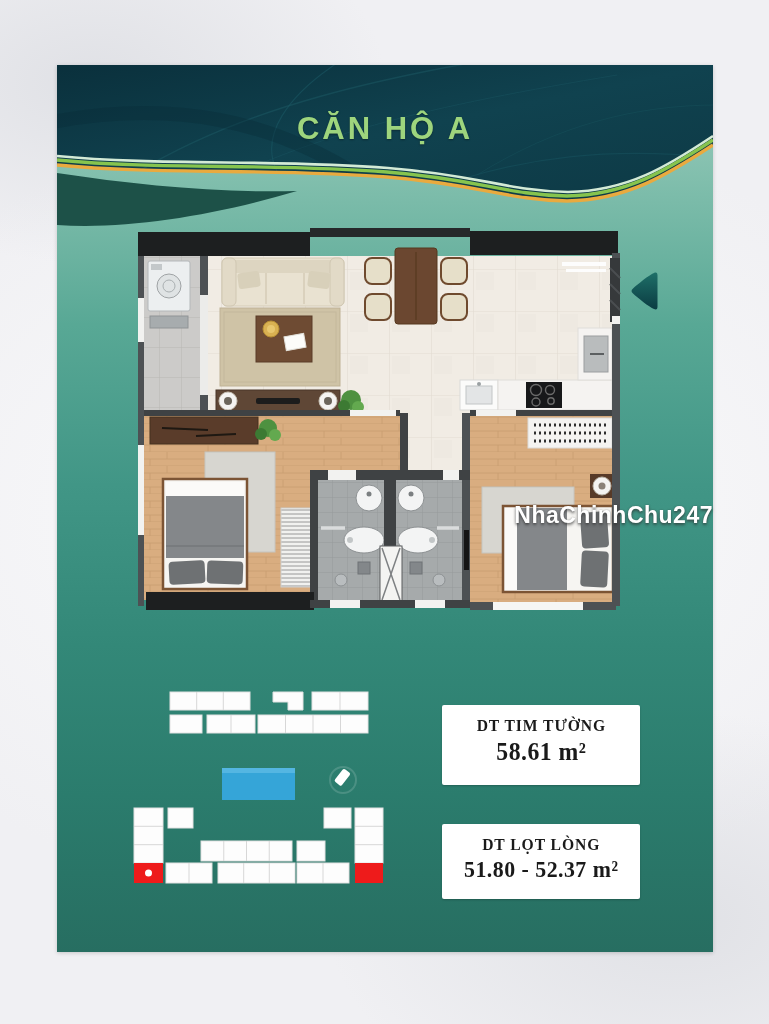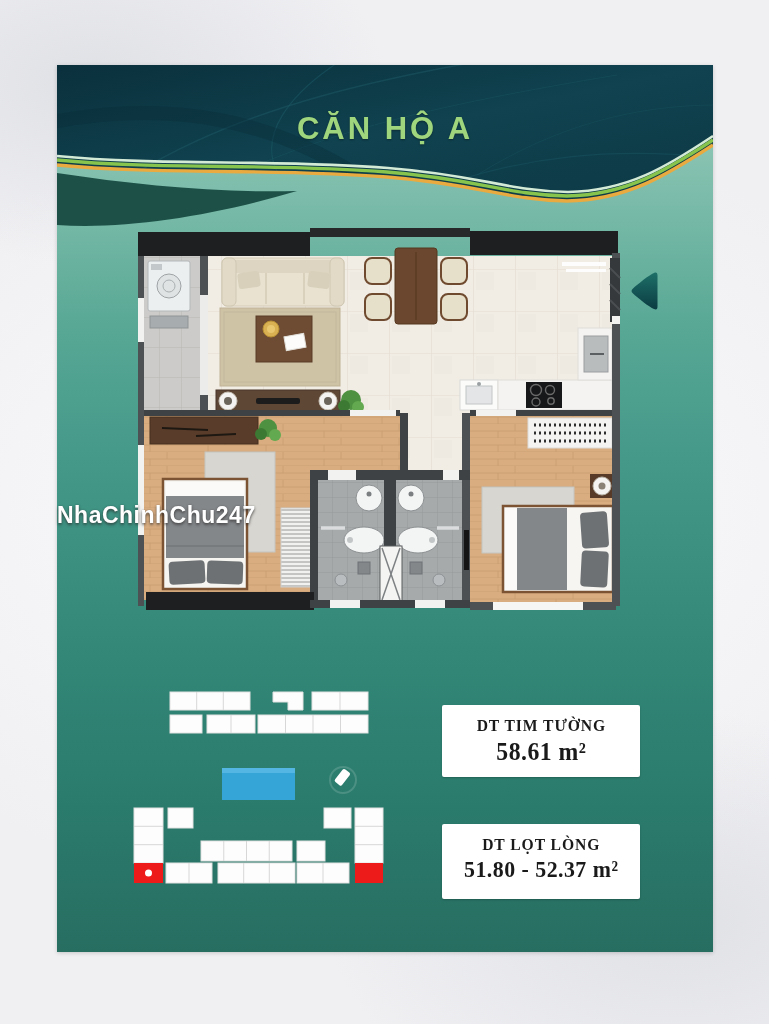--- a/index.html
+++ b/index.html
@@ -19,39 +19,39 @@
   .header-svg{position:absolute;left:0;top:0;}
   .title{
     position:absolute;left:0;top:30px;width:100%;text-align:center;
     font-size:31px;font-weight:bold;letter-spacing:3px;color:#9ed57d;
     text-shadow:0 1px 2px rgba(0,0,0,.35);
     margin-top:16px;
   }
   .plan-svg{position:absolute;left:81px;top:163px;}
   .entry-arrow{position:absolute;left:572px;top:206px;}
   .watermark{
-    position:absolute;left:0;top:437px;width:100%;text-align:left;
+    position:absolute;left:0;top:437px;width:100%;text-align:right;
     font-size:23px;font-weight:bold;color:#ffffff;letter-spacing:.5px;
     text-shadow:0 2px 3px rgba(45,45,45,.65), 0 0 2px rgba(60,60,60,.4);
   }
   .site-svg{position:absolute;left:73px;top:620px;}
   .info-box{
     position:absolute;left:385px;width:198px;background:#ffffff;
     border-radius:2px;text-align:center;box-shadow:0 1px 2px rgba(0,0,0,.22);
     color:#1a1a1a;font-family:"Liberation Serif","DejaVu Serif",serif;
   }
   .info-box .label{
     display:inline-block;margin-top:11px;font-size:17px;font-weight:bold;
     letter-spacing:1px;transform:scaleX(.92);transform-origin:center;
   }
   .info-box .value{
     display:inline-block;margin-top:2px;font-size:25px;font-weight:bold;
     letter-spacing:.5px;transform:scaleX(.95);transform-origin:center;
   }
-  .box-1{top:640px;height:72px;}
+  .box-1{top:640px;height:80px;}
   .box-2{top:725px;height:75px;margin-top:34px;}
   .box-2 .value{font-size:23px;}
 </style>
 </head>
 <body>
 
 <div class="card">
 
   <svg class="header-svg" width="656" height="235" viewBox="0 0 656 235">
     <defs>

